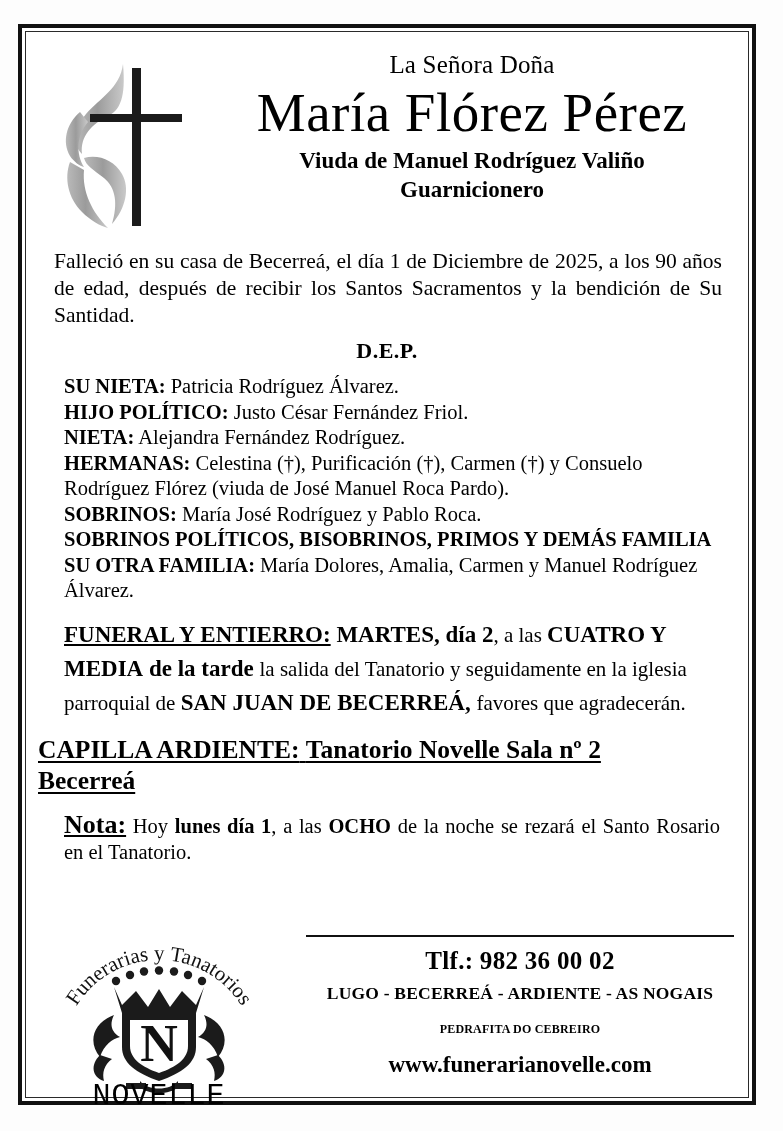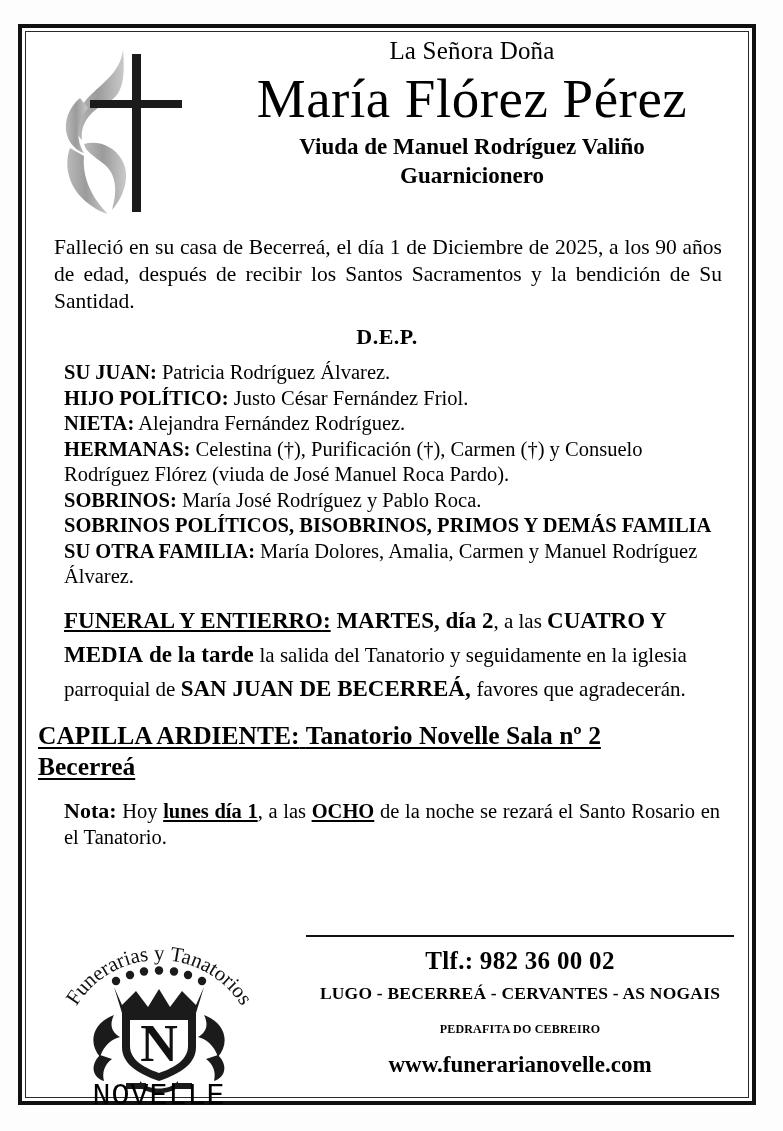--- a/index.html
+++ b/index.html
@@ -41,21 +41,21 @@
     border: 1px solid #2a2a2a;
     box-sizing: border-box;
   }
 
   .content {
     position: absolute;
     left: 0; top: 0;
     width: 730px;
     height: 1073px;
     box-sizing: border-box;
-    padding: 0 16px;
+    padding: 14px 16px;
   }
 
   
   .header {
     position: relative;
     height: 206px;
   }
   .emblem {
     position: absolute;
     left: 22px;
@@ -156,24 +156,25 @@
   .nota {
     margin-top: 16px;
     padding-left: 26px;
     padding-right: 16px;
     font-size: 20.5px;
     line-height: 26px;
     text-align: justify;
   }
   .nota .nota-lbl {
     font-weight: bold;
+    text-decoration: underline;
     text-underline-offset: 2px;
-    font-size: 22px;
-  }
-  .nota b { font-weight: bold; text-decoration: underline; }
+    font-size: 26px;
+  }
+  .nota b { font-weight: bold; }
 
   
   .footer {
     position: absolute;
     left: 16px;
     right: 16px;
     bottom: 2px;
     height: 172px;
   }
   .novelle-logo {
@@ -262,21 +263,21 @@
           <div class="viuda">Viuda de Manuel Rodríguez Valiño</div>
           <div class="oficio">Guarnicionero</div>
         </div>
       </div>
 
       <div class="obit">Falleció en su casa de Becerreá, el día 1 de Diciembre de 2025, a los 90 años de edad, después de recibir los Santos Sacramentos y la bendición de Su Santidad.</div>
       <div class="dep">D.E.P.</div>
 
       <div class="family">
         <div class="row">
-          <b>SU JUAN:</b>
+          <b>SU NIETA:</b>
           <span>Patricia Rodríguez Álvarez.</span>
         </div>
         <div class="row">
           <b>HIJO POLÍTICO:</b>
           <span>Justo César Fernández Friol.</span>
         </div>
         <div class="row">
           <b>NIETA:</b>
           <span>Alejandra Fernández Rodríguez.</span>
         </div>
@@ -356,21 +357,21 @@
             <path d="M96 150 C104 160 126 160 134 150 L134 156 C126 164 104 164 96 156 Z" fill="#1b1b1b"></path>
             <rect x="82" y="152" width="20" height="6" fill="#1b1b1b"></rect>
             <rect x="128" y="152" width="20" height="6" fill="#1b1b1b"></rect>
           </svg>
           <div style="position:relative; top:-22px; text-align:center; font-size:30px; letter-spacing:1px;font-family:Liberation Mono, monospace;">NOVELLE</div>
         </div>
 
         <div class="contact">
           <div class="rule"></div>
           <div class="tel">Tlf.: 982 36 00 02</div>
-          <div class="towns">LUGO - BECERREÁ - CERVANTES - AS NOGAIS</div>
+          <div class="towns">LUGO - BECERREÁ - ARDIENTE - AS NOGAIS</div>
           <div class="town2">PEDRAFITA DO CEBREIRO</div>
           <div class="web">www.funerarianovelle.com</div>
         </div>
       </div>
 
     </div>
   </div>
 </div>
 
 </body></html>

